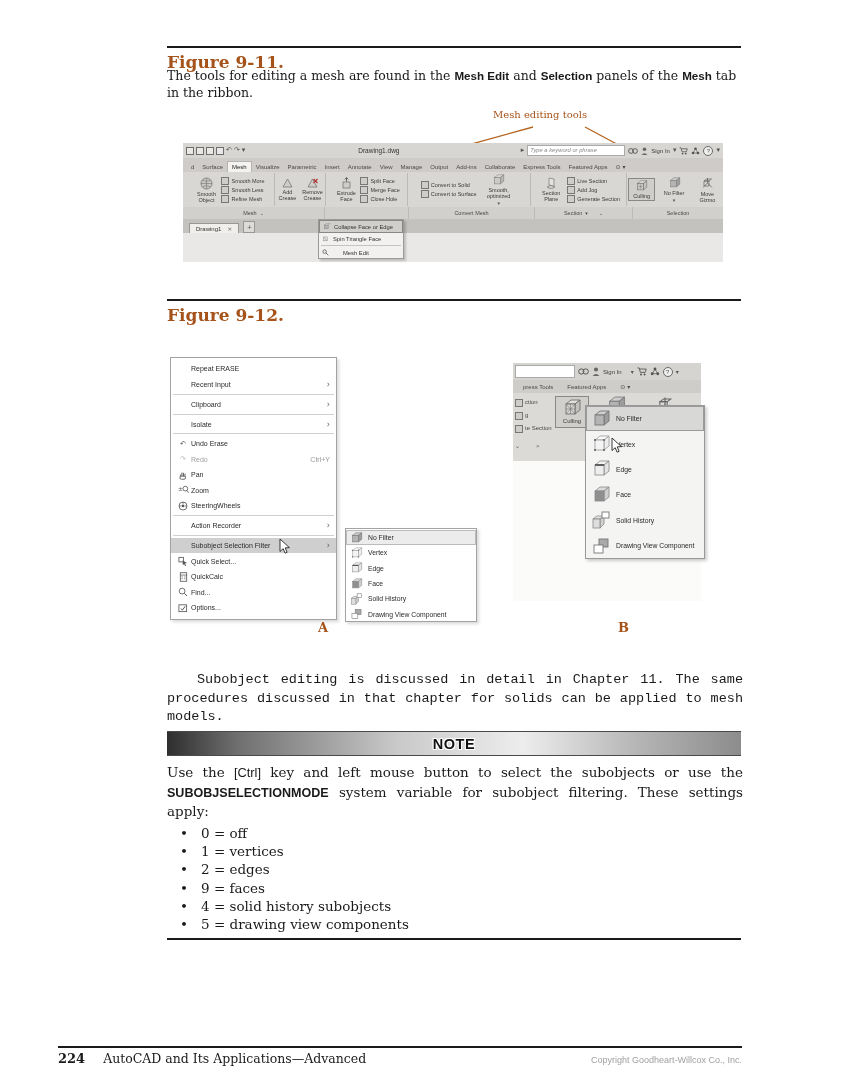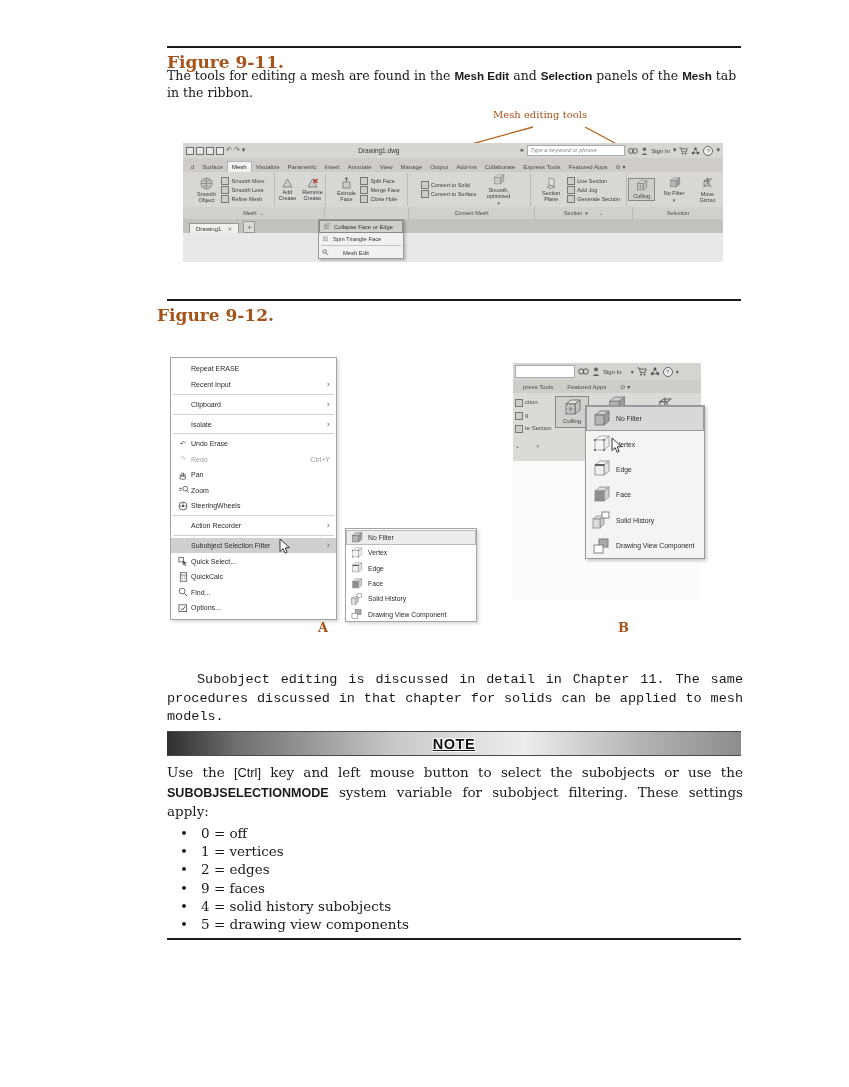--- a/index.html
+++ b/index.html
@@ -76,21 +76,21 @@
   .fb-btn{position:absolute;top:3px;display:flex;flex-direction:column;align-items:center;gap:1px;font-size:6px;text-align:center;line-height:7px;}
   .fb-culling{left:42px;width:32px;border:1px solid #8a8886;background:#d1cfcc;padding:2px 0;}
   .fb-below{height:140px;background:#fbfbfa;position:relative;}
   .dropB{position:absolute;left:72px;top:-56px;width:118px;background:#f4f4f3;border:1px solid #999;
          box-shadow:2px 2px 3px rgba(0,0,0,0.2);font-size:6.8px;color:#2a2a2a;z-index:6;}
   .dbrow{height:25.4px;display:flex;align-items:center;gap:5px;padding:0 5px;}
   .dbrow.hl{background:#d8d8d6;outline:1px solid #9a9a9a;outline-offset:-1px;}
   
   .notebar{left:167px;top:731px;width:574px;height:25px;border-top:1px solid #4a4a4a;border-bottom:1px solid #4a4a4a;
            background:linear-gradient(90deg,#2e2e2e 0%,#6e6e6e 12%,#c9c9c9 40%,#ededed 62%,#b5b5b5 82%,#8c8c8c 100%);
-           display:flex;align-items:center;justify-content:center;box-sizing:border-box;text-decoration:underline;}
+           display:flex;align-items:center;justify-content:center;box-sizing:border-box;}
   .notetitle{font-family:"Liberation Sans","DejaVu Sans",sans-serif;font-weight:bold;font-size:14.5px;letter-spacing:0.5px;color:#111;
              text-shadow:-1px -1px 0 #fff,1px -1px 0 #fff,-1px 1px 0 #fff,1px 1px 0 #fff;}
   .bullets{left:167px;top:824px;width:576px;}
   .bli{position:relative;padding-left:34px;font-size:13.5px;line-height:18.2px;}
   .blt{position:absolute;left:13px;}
   .footer{left:58px;top:1046px;width:684px;border-top:2px solid #1a1a1a;display:flex;align-items:baseline;padding-top:3px;}
   .fpage{font-weight:bold;font-size:13px;}
   .ftitle{font-size:12.5px;margin-left:18px;}
   .fcopy{margin-left:auto;font-family:"Liberation Sans","DejaVu Sans",sans-serif;font-size:9px;color:#a0a0a0;}
   svg{display:block;}
@@ -365,21 +365,21 @@
         <svg width="7" height="7" viewBox="0 0 8 8">
             <circle cx="3" cy="3" r="2" fill="none" stroke="#555" stroke-width="0.9"></circle>
             <line x1="4.5" y1="4.5" x2="7.2" y2="7.2" stroke="#555" stroke-width="0.9"></line>
           </svg>
         <span style="margin-left:8px;">Mesh Edit</span>
       </div>
     </div>
   </div>
 
   <div class="abs rule" style="left:167px;top:299px;width:574px;height:2px;"></div>
-  <div class="abs figlabel" style="left:157px;top:305px;">Figure 9-12.</div>
+  <div class="abs figlabel" style="left:167px;top:305px;">Figure 9-12.</div>
 
   <div class="abs menuA">
     <div class="mrow">
         <span class="mico"></span>
         <span class="mlabel">Repeat ERASE</span>
       </div>
     <div class="mrow">
         <span class="mico"></span>
         <span class="mlabel">Recent Input</span>
         <span class="marrow glyph">›</span>
@@ -704,14 +704,19 @@
     <div class="bli"><span class="blt">•</span><span>0 = off</span></div>
     <div class="bli"><span class="blt">•</span><span>1 = vertices</span></div>
     <div class="bli"><span class="blt">•</span><span>2 = edges</span></div>
     <div class="bli"><span class="blt">•</span><span>9 = faces</span></div>
     <div class="bli"><span class="blt">•</span><span>4 = solid history subobjects</span></div>
     <div class="bli"><span class="blt">•</span><span>5 = drawing view components</span></div>
   </div>
 
   <div class="abs rule" style="left:167px;top:938px;width:574px;height:2px;"></div>
 
+  <div class="abs footer">
+    <span class="fpage">224</span>
+    <span class="ftitle">AutoCAD and Its Applications—Advanced</span>
+    <span class="fcopy">Copyright Goodheart-Willcox Co., Inc.</span>
+  </div>
 
 </div>
 
 </body></html>

